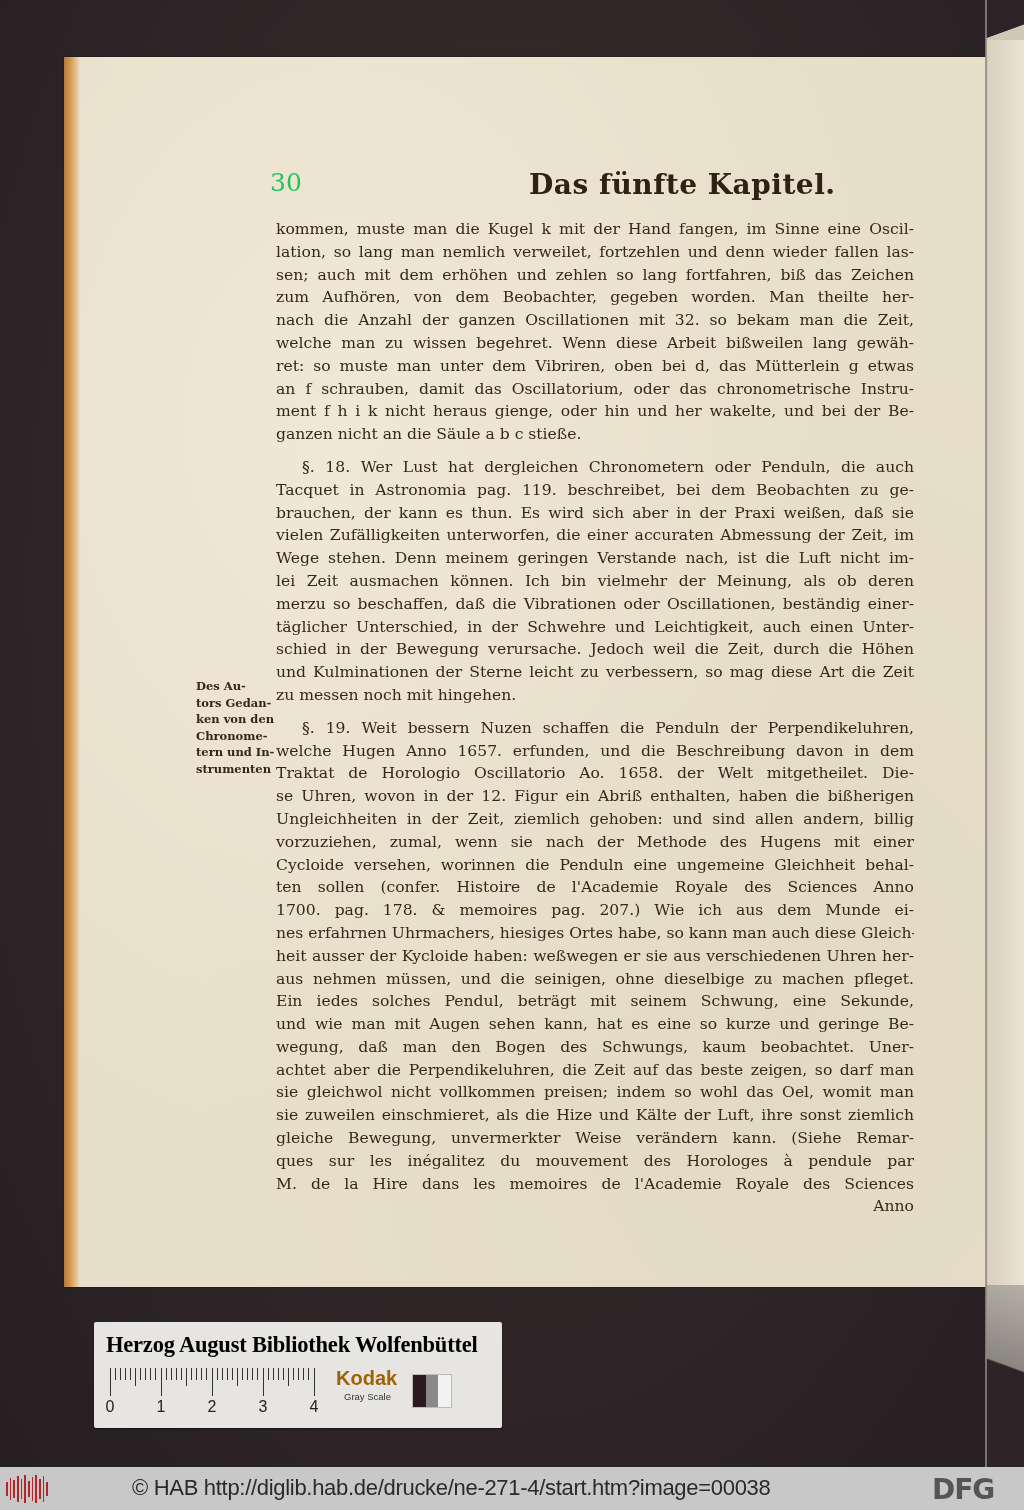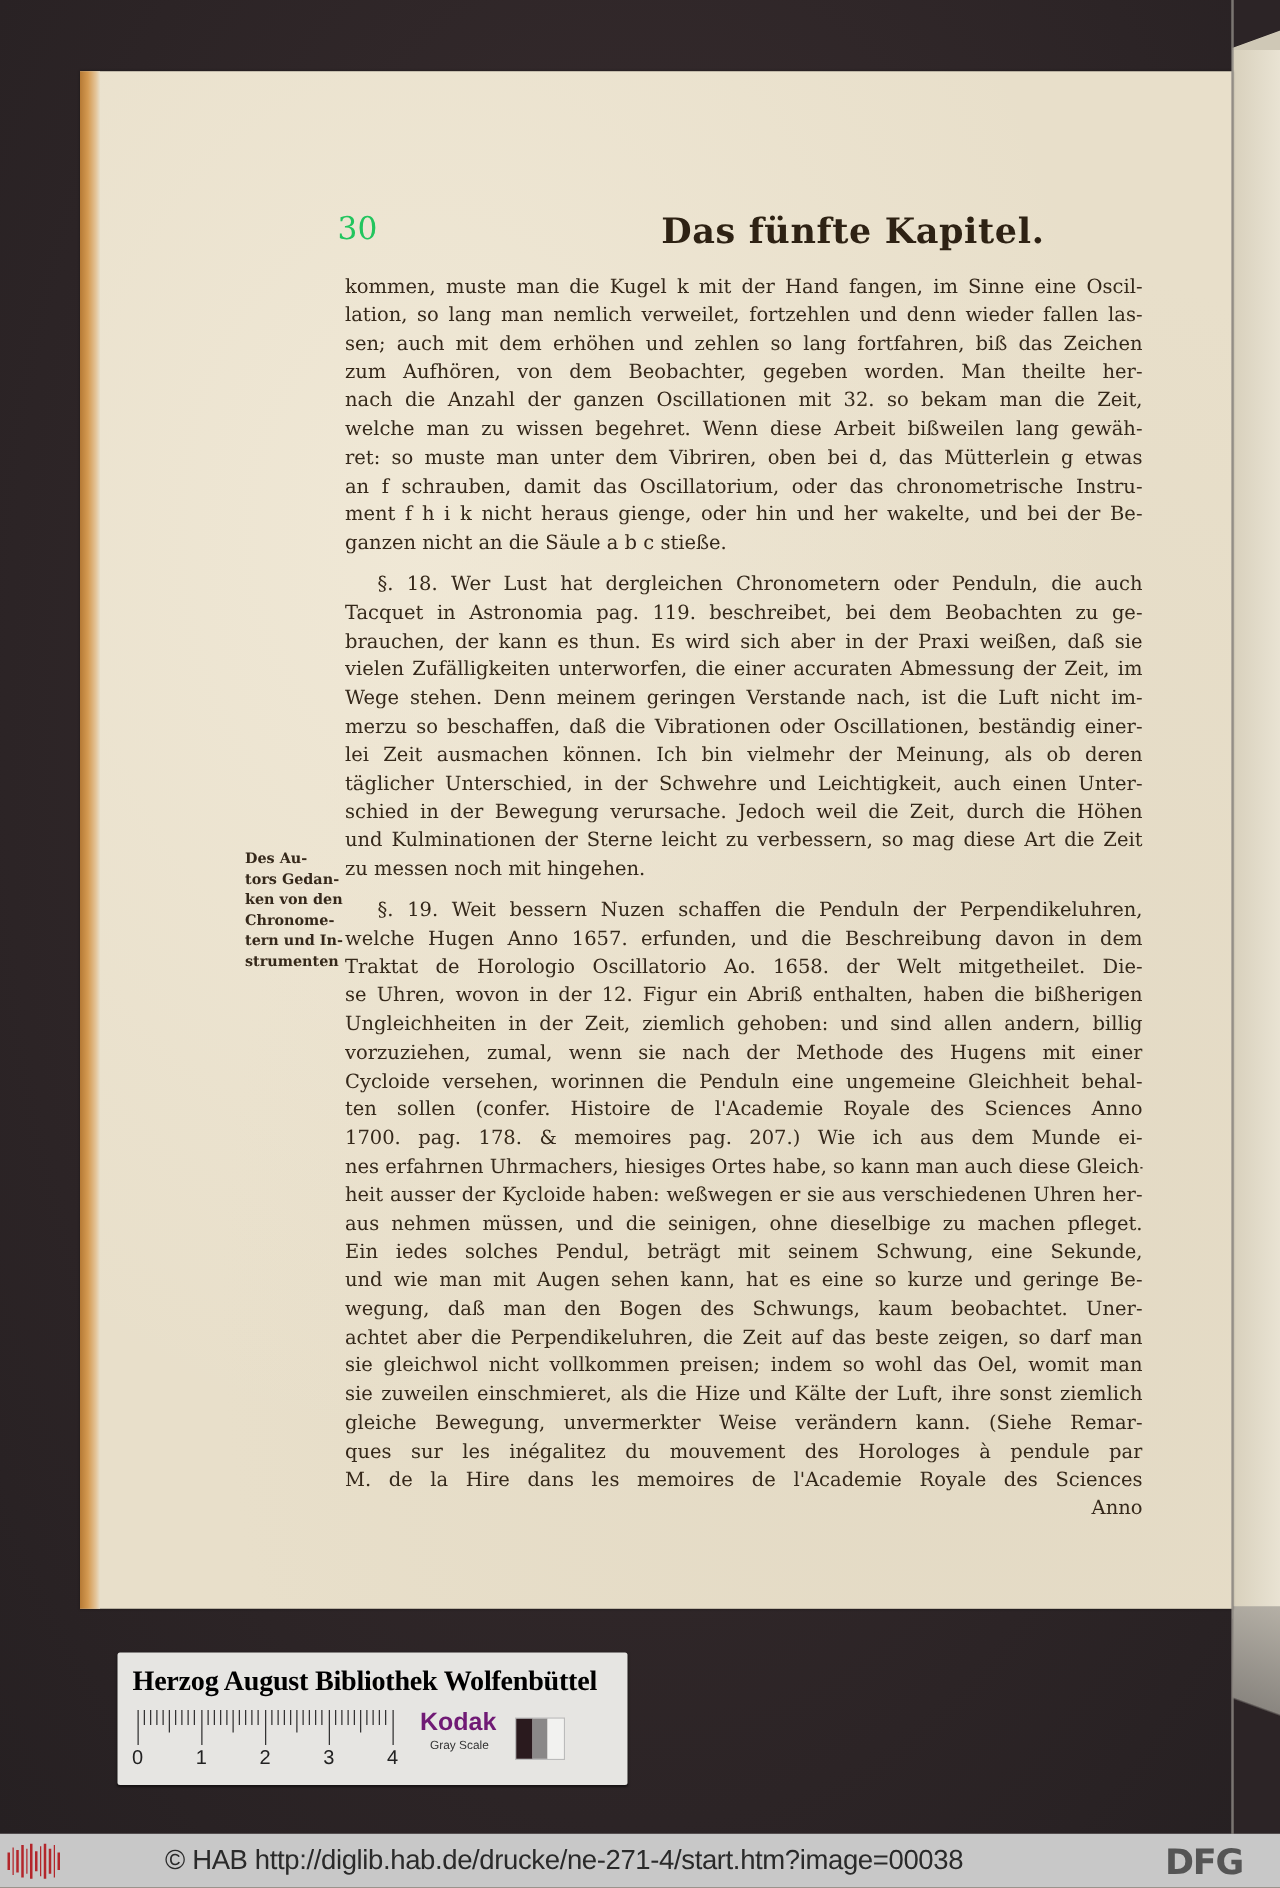--- a/index.html
+++ b/index.html
@@ -90,21 +90,21 @@
   .ruler {
     position: absolute; left: 16px; top: 46px; width: 210px; height: 44px;
   }
   .tick { position: absolute; top: 0; width: 1px; background: #333; }
   .ruler-label {
     position: absolute; top: 30px; font-family: "Liberation Sans", sans-serif; font-size: 16px; color: #222;
     transform: translateX(-50%);
   }
   .kodak-brand {
     position: absolute; left: 242px; top: 45px;
-    font-family: "Liberation Sans", sans-serif; font-weight: bold; font-size: 20px; color: #701a75;
+    font-family: "Liberation Sans", sans-serif; font-weight: bold; font-size: 20px; color: #a16207;
   }
   .kodak-sub {
     position: absolute; left: 250px; top: 69px;
     font-family: "Liberation Sans", sans-serif; font-size: 9.5px; color: #333;
   }
   .gray-scale {
     position: absolute; left: 318px; top: 52px; width: 40px; height: 34px; display: flex;
     border: 1px solid #bbb;
   }
   .gray-scale div { flex: 1; }
@@ -159,22 +159,22 @@
     <span class="line">ment f h i k nicht heraus gienge, oder hin und her wakelte, und bei der Be-</span>
     <span class="line last">ganzen nicht an die Säule a b c stieße.</span>
   </div>
   <div class="para-gap"></div>
   <div class="para">
     <span class="line indent">§. 18. Wer Lust hat dergleichen Chronometern oder Penduln, die auch</span>
     <span class="line">Tacquet in Astronomia pag. 119. beschreibet, bei dem Beobachten zu ge-</span>
     <span class="line">brauchen, der kann es thun. Es wird sich aber in der Praxi weißen, daß sie</span>
     <span class="line">vielen Zufälligkeiten unterworfen, die einer accuraten Abmessung der Zeit, im</span>
     <span class="line">Wege stehen. Denn meinem geringen Verstande nach, ist die Luft nicht im-</span>
+    <span class="line">lei Zeit ausmachen können. Ich bin vielmehr der Meinung, als ob deren</span>
     <span class="line">merzu so beschaffen, daß die Vibrationen oder Oscillationen, beständig einer-</span>
-    <span class="line">lei Zeit ausmachen können. Ich bin vielmehr der Meinung, als ob deren</span>
     <span class="line">täglicher Unterschied, in der Schwehre und Leichtigkeit, auch einen Unter-</span>
     <span class="line">schied in der Bewegung verursache. Jedoch weil die Zeit, durch die Höhen</span>
     <span class="line">und Kulminationen der Sterne leicht zu verbessern, so mag diese Art die Zeit</span>
     <span class="line last">zu messen noch mit hingehen.</span>
   </div>
   <div class="para-gap"></div>
   <div class="para">
     <span class="line indent">§. 19. Weit bessern Nuzen schaffen die Penduln der Perpendikeluhren,</span>
     <span class="line">welche Hugen Anno 1657. erfunden, und die Beschreibung davon in dem</span>
     <span class="line">Traktat de Horologio Oscillatorio Ao. 1658. der Welt mitgetheilet. Die-</span>

